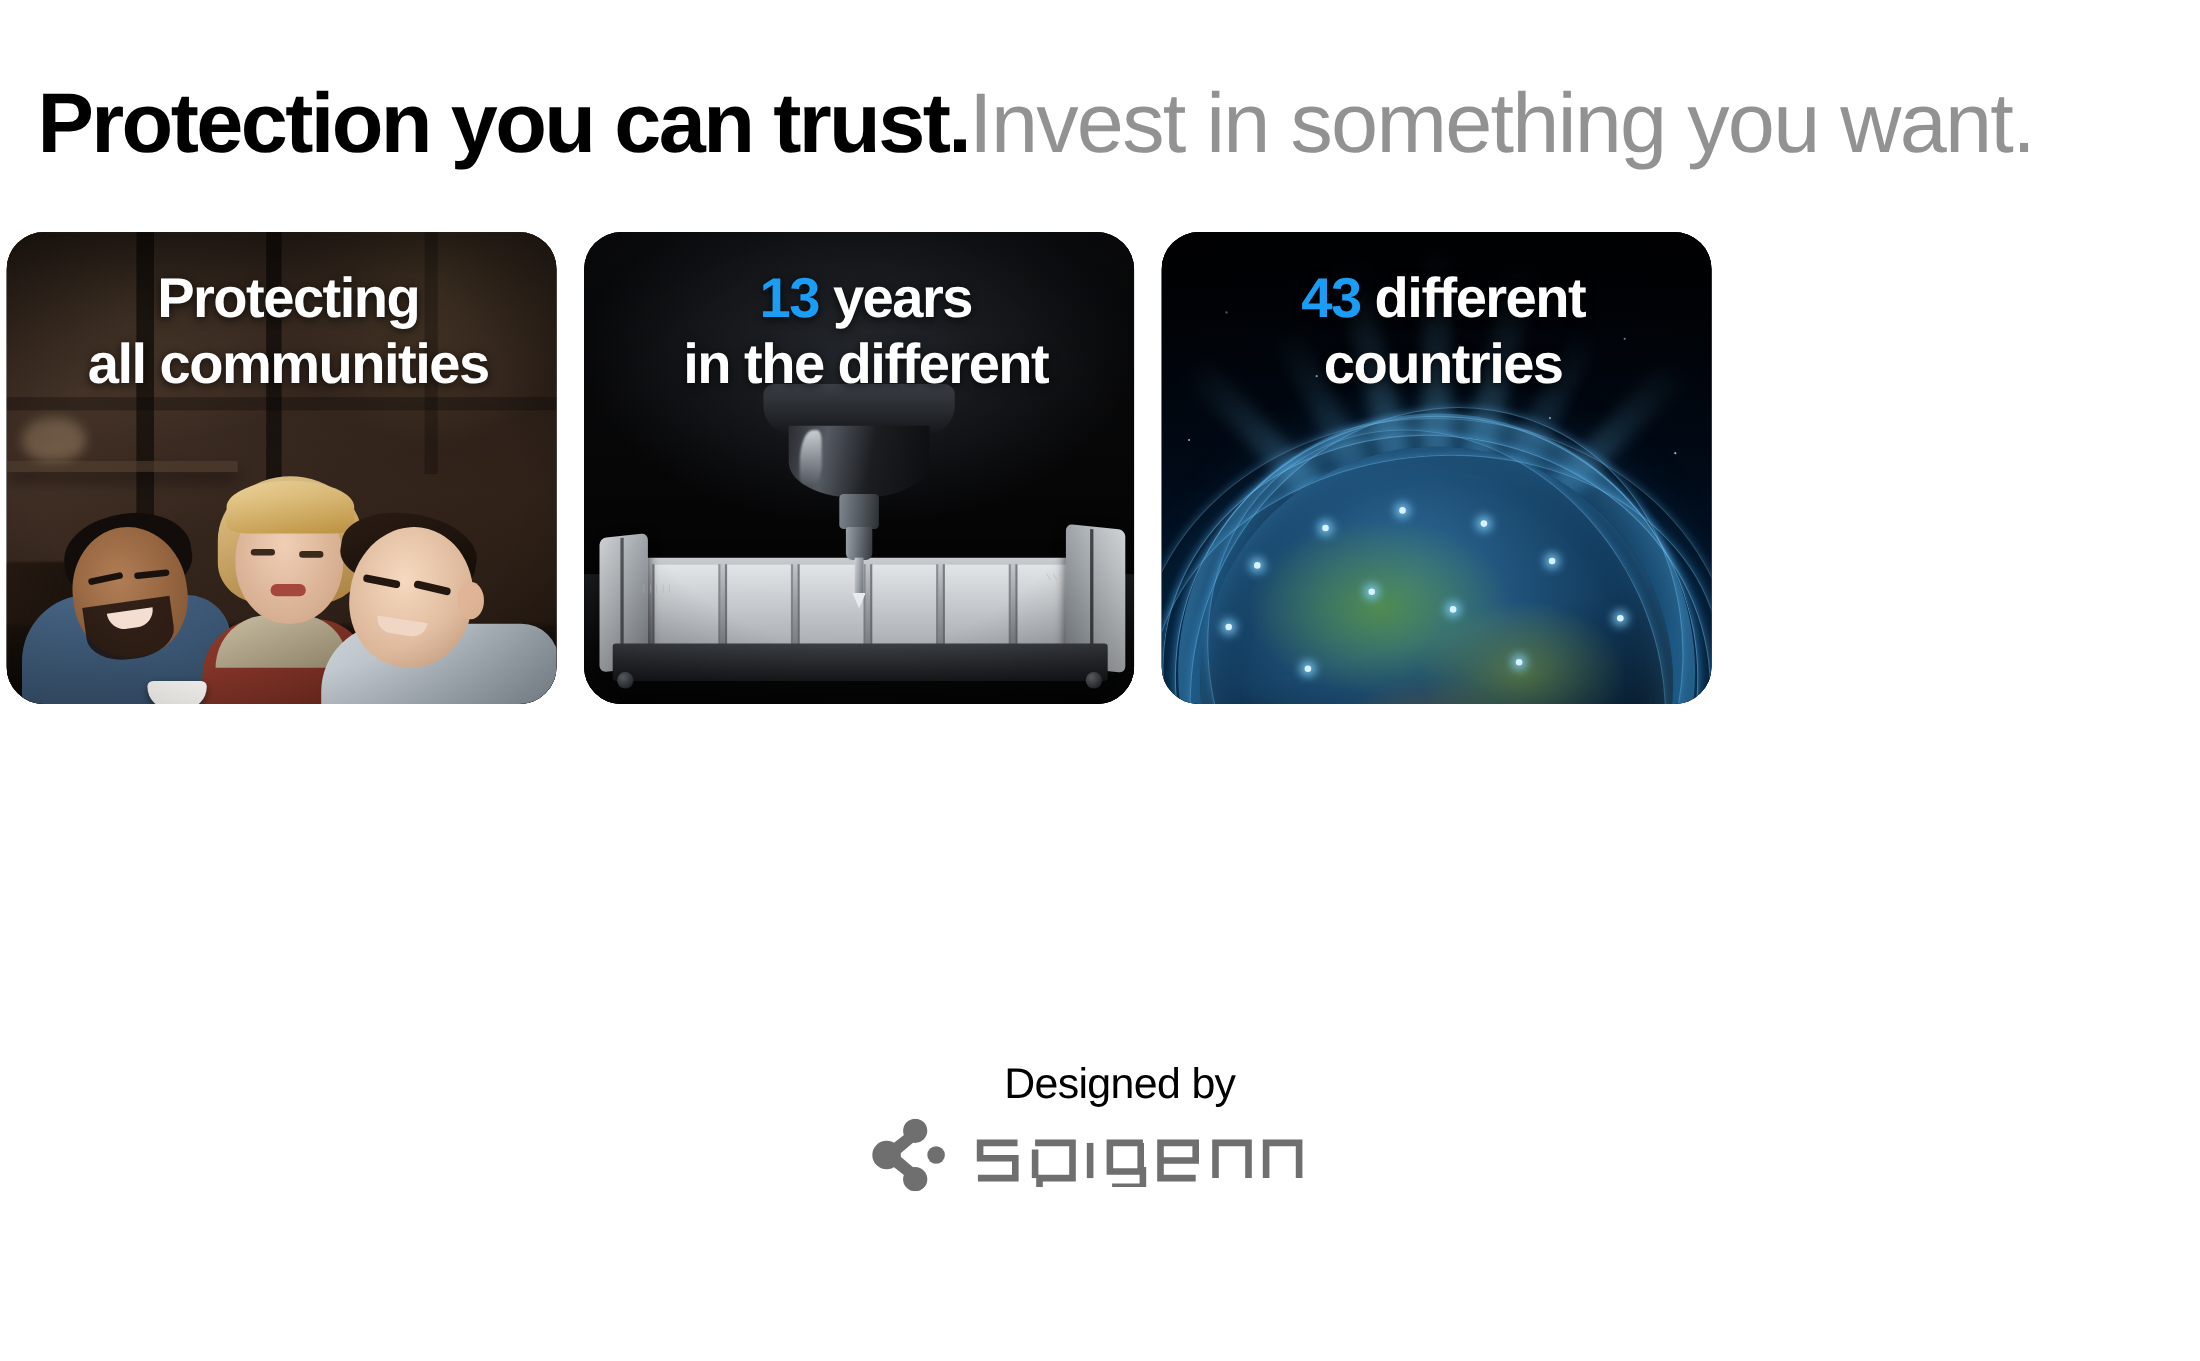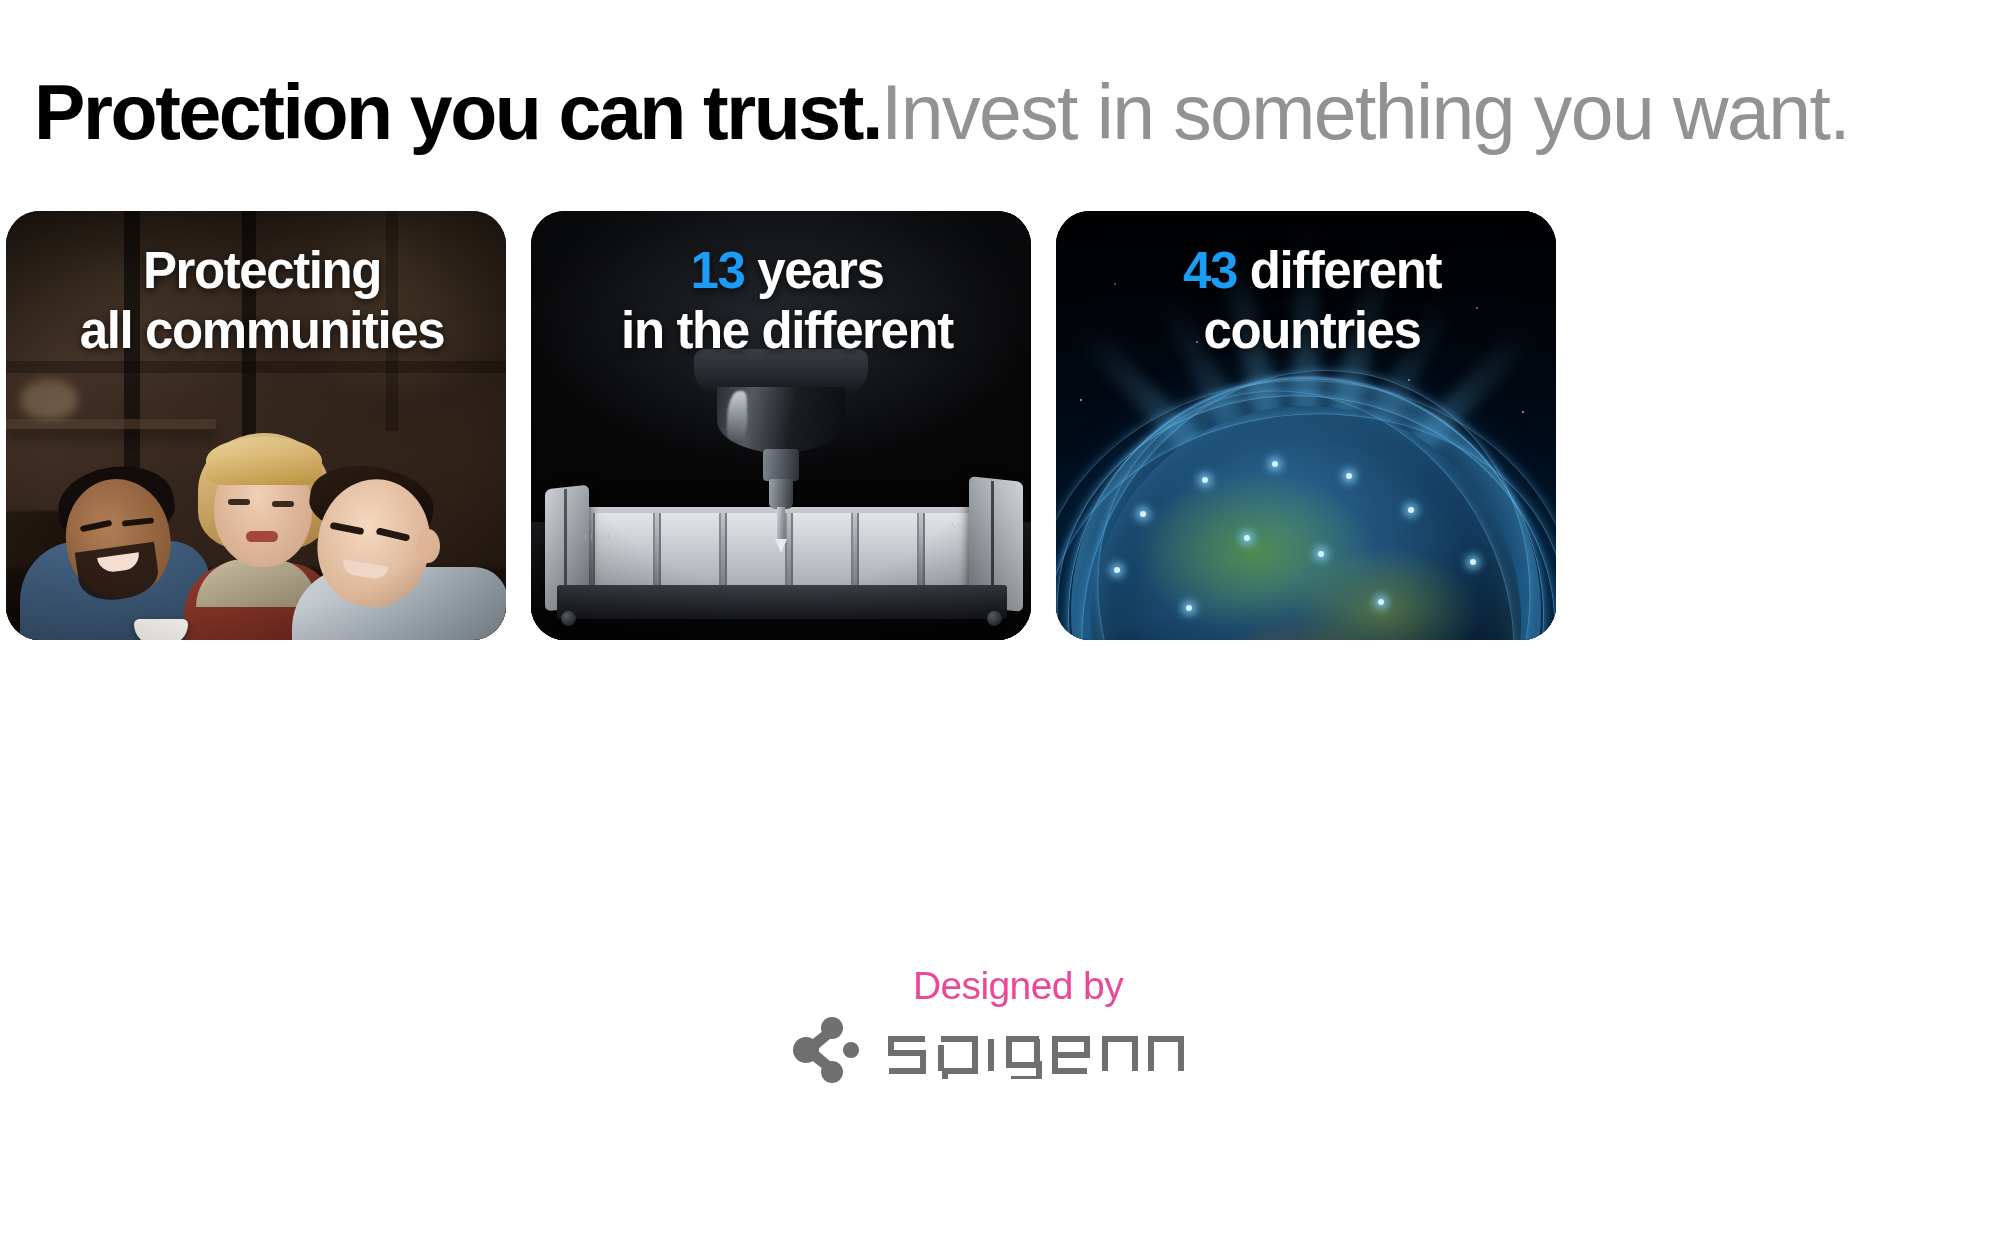--- a/index.html
+++ b/index.html
@@ -330,21 +330,21 @@
       linear-gradient(180deg, rgba(0,0,0,.72) 0%, rgba(0,0,0,.2) 30%, rgba(0,0,0,0) 52%),
       radial-gradient(ellipse 104% 96% at 50% 62%, transparent 48%, rgba(0,0,0,.55) 100%);
   }
 
   
   .logo-block {
     position:absolute; left:0; right:0; top:966px;
     display:flex; flex-direction:column; align-items:center;
   }
   .designed-by {
-    color:#ec4899; font-size:39px; font-weight:400;
+    color:#000000; font-size:39px; font-weight:400;
     letter-spacing:-0.6px; line-height:1;
     margin-left:36px;
   }
   .logo-row {
     display:flex; align-items:center; gap:16px; margin-top:12px;
   }
   .logo-mark { width:72px; height:66px; display:block; }
   .logo-word { height:58px; display:block; }
 
   

